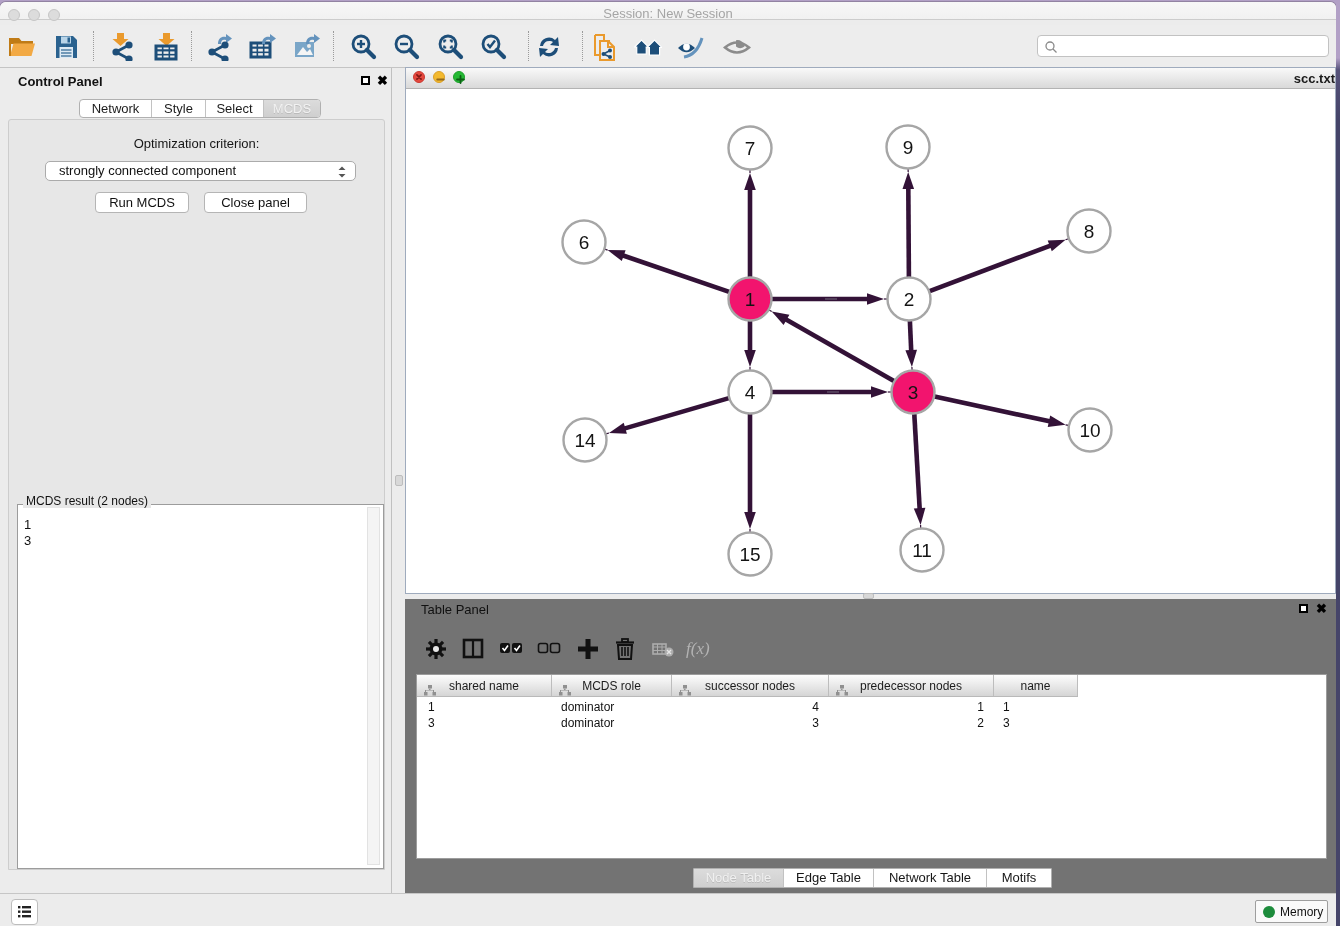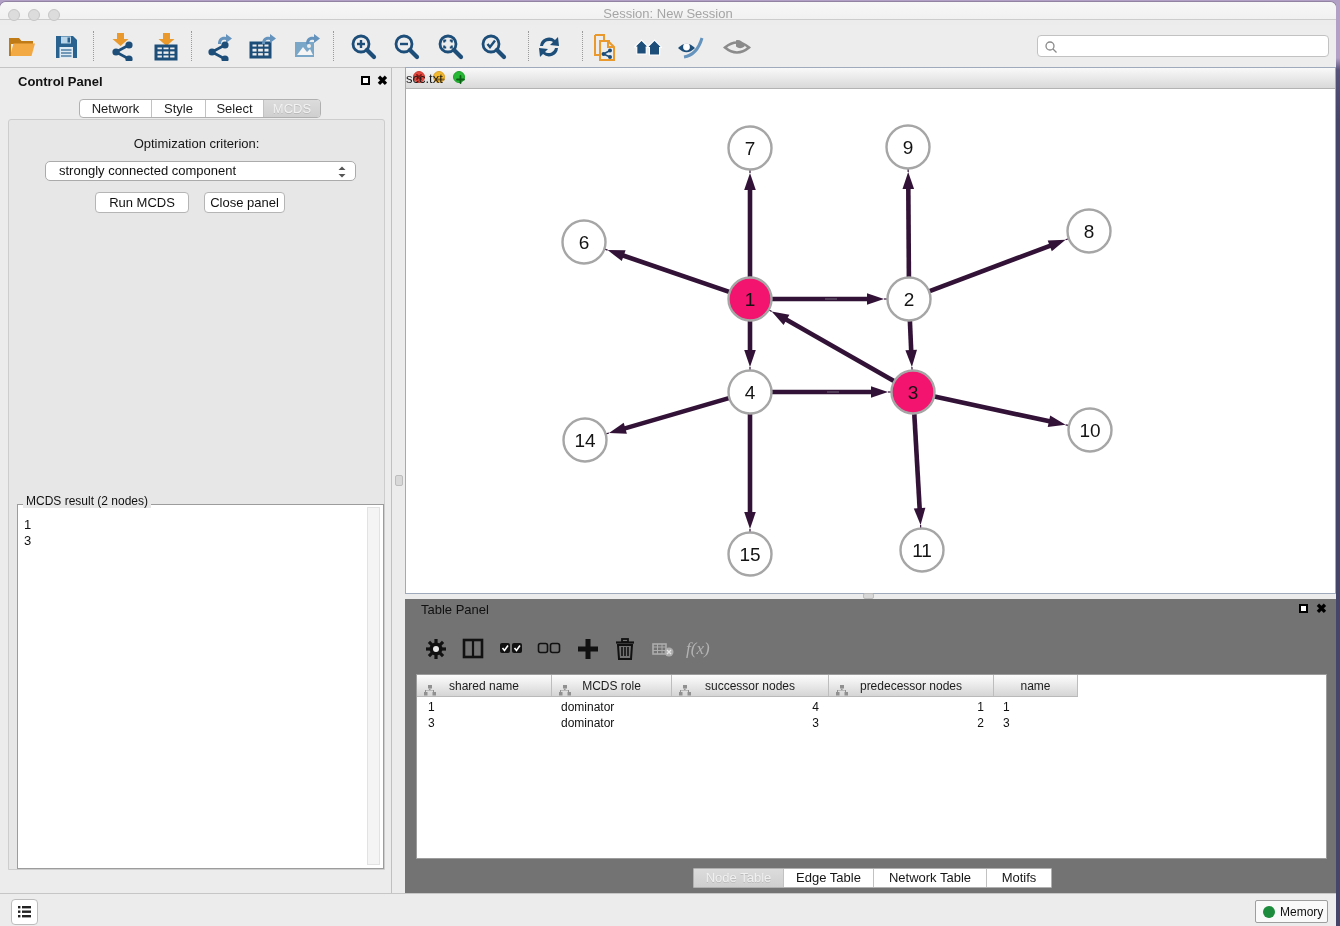--- a/index.html
+++ b/index.html
@@ -33,21 +33,21 @@
 #grp { position:absolute; left:8px; top:384px; width:367px; height:365px; border:1px solid #9c9c9c; background:#fff; }
 #grplab { position:absolute; left:14px; top:374px; font-size:12px; color:#111; background:#e7e7e7; padding:0 3px; z-index:3; }
 #grp .sb { position:absolute; right:3px; top:2px; width:13px; height:358px; background:#f4f4f4; border:1px solid #e2e2e2; }
 #grp .v { position:absolute; left:6px; font-size:13px; color:#111; }
 
 #gutter { position:absolute; left:393px; top:66px; width:12px; height:825px; background:#ececec; }
 #gutter .grip { position:absolute; left:2px; top:407px; width:8px; height:11px; background:#d8d8d8; border:1px solid #bdbdbd; border-radius:2px; }
 
 #netframe { position:absolute; left:405px; top:65px; width:931px; height:527px; border:1px solid #9fabbd; background:#fff; }
 #nettitle { position:absolute; left:0; top:0; width:100%; height:21px; background:linear-gradient(#f9f9f9,#d9d9d9); border-bottom:1px solid #b3b3b3; }
-#nettitle .lbl { position:absolute; top:3px; width:100%; text-align:left; font-size:13px; font-weight:normal; color:#1a1a1a; }
+#nettitle .lbl { position:absolute; top:3px; width:100%; text-align:right; font-size:13px; font-weight:bold; color:#1a1a1a; }
 .mac { position:absolute; top:3px; width:12px; height:12px; border-radius:50%; }
 #graphwrap { position:absolute; left:0; top:21px; width:929px; height:504px; background:#fff; overflow:hidden; }
 
 #tpanel { position:absolute; left:405px; top:597px; width:931px; height:294px; background:#737373; }
 #tphead { position:absolute; left:16px; top:3px; font-size:13px; color:#111; }
 #tptools { position:absolute; left:11px; top:28px; width:911px; height:40px; }
 #tbl { position:absolute; left:11px; top:75px; width:911px; height:185px; background:#fff; border:1px solid #9c9c9c; }
 #thead { position:absolute; left:0; top:0; height:22px; background:linear-gradient(#fdfdfd,#d5d5d5); border-bottom:1px solid #b9b9b9; }
 .th { position:absolute; top:0; height:21px; border-right:1px solid #bdbdbd; font-size:12px; color:#1c1c1c; text-align:center; line-height:22px; }
 .td { position:absolute; font-size:12px; color:#111; height:16px; line-height:16px; }
@@ -232,21 +232,21 @@
       <div style="width:58px">Select</div>
       <div style="width:56px">MCDS</div>
     </div>
     <div id="cpbody">
       <div id="dd">strongly connected component<svg width="14" height="16" viewBox="0 0 14 16">
             <path d="M3.5 6 L7 2.5 L10.5 6 Z" fill="#555"></path>
             <path d="M3.5 10 L7 13.5 L10.5 10 Z" fill="#555"></path>
           </svg></div>
       <div id="optlab">Optimization criterion:</div>
       <div class="btn" style="left:86px;width:94px">Run MCDS</div>
-      <div class="btn" style="left:195px;width:81px">Close panel</div>
+      <div class="btn" style="left:195px;width:103px">Close panel</div>
       <div id="grplab">MCDS result (2 nodes)</div>
       <div id="grp">
         <div class="sb"></div>
         <div class="v" style="top:12px">1</div>
         <div class="v" style="top:28px">3</div>
       </div>
     </div>
   </div>
   <div id="gutter">
       <div class="grip"></div>

